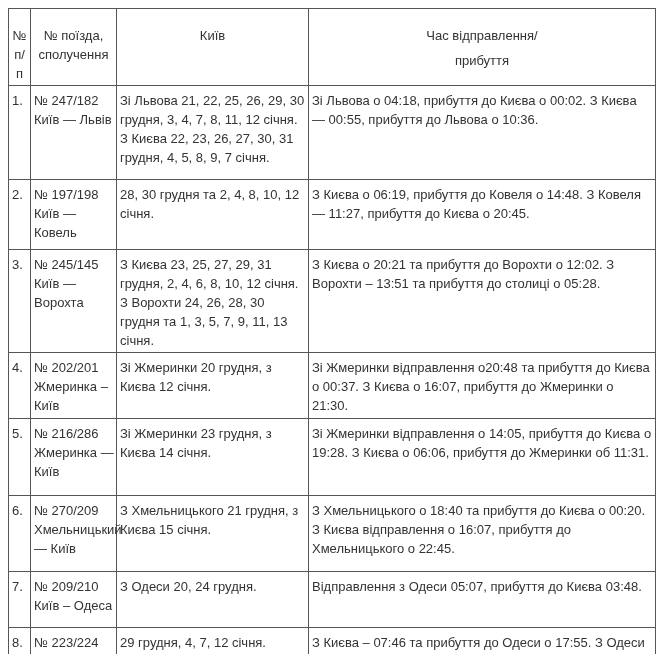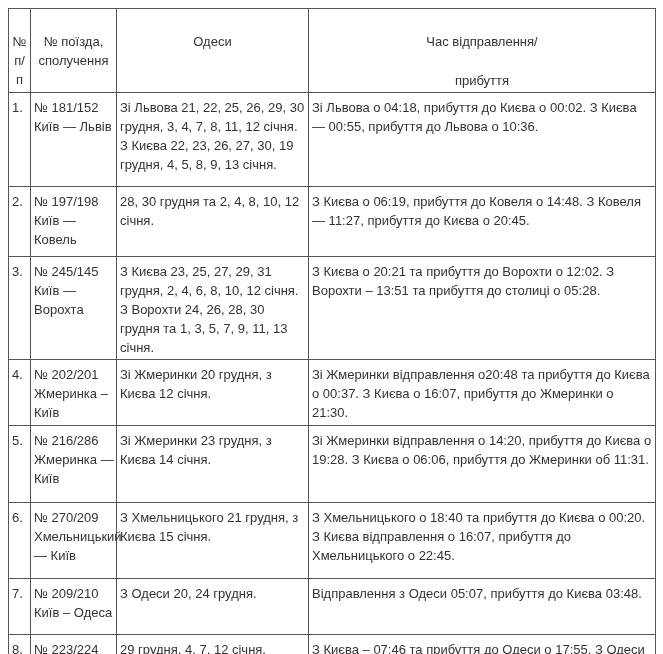--- a/index.html
+++ b/index.html
@@ -26,54 +26,54 @@
   }
   table.schedule td, table.schedule th {
     border: 1px solid #555555;
     vertical-align: top;
     overflow: visible;
     word-wrap: normal;
     font-weight: normal;
   }
   table.schedule th {
     text-align: center;
-    padding: 23px 2px 2px 2px;
+    padding: 17px 2px 2px 2px;
   }
   table.schedule td {
     text-align: left;
     padding: 5px 2px 2px 3px;
   }
   td.num-cell { padding-left: 4px; }
-  .times-line2 { margin-top: 20px; }
+  .times-line2 { margin-top: 6px; }
 </style>
 </head>
 <body>
 
 <table class="schedule">
   <colgroup>
     <col style="width:22px">
     <col style="width:86px">
     <col style="width:192px">
     <col style="width:347px">
   </colgroup>
   <tbody>
     <tr style="height:64px">
       <th>№ п/п</th>
       <th>№ поїзда, сполучення</th>
-      <th>Одеси</th>
+      <th>Київ</th>
       <th>
         <div>Час відправлення/</div>
         <div class="times-line2">прибуття</div>
       </th>
     </tr>
 
     <tr style="height:94px">
       <td class="num-cell">1.</td>
-      <td>№ 181/152 Київ — Львів</td>
-      <td>Зі Львова 21, 22, 25, 26, 29, 30 грудня, 3, 4, 7, 8, 11, 12 січня. З Києва 22, 23, 26, 27, 30, 19 грудня, 4, 5, 8, 9, 13 січня.</td>
+      <td>№ 247/182 Київ — Львів</td>
+      <td>Зі Львова 21, 22, 25, 26, 29, 30 грудня, 3, 4, 7, 8, 11, 12 січня. З Києва 22, 23, 26, 27, 30, 31 грудня, 4, 5, 8, 9, 7 січня.</td>
       <td>Зі Львова о 04:18, прибуття до Києва о 00:02. З Києва — 00:55, прибуття до Львова о 10:36.</td>
     </tr>
 
     <tr style="height:70px">
       <td class="num-cell">2.</td>
       <td>№ 197/198 Київ — Ковель</td>
       <td>28, 30 грудня та 2, 4, 8, 10, 12 січня.</td>
       <td>З Києва о 06:19, прибуття до Ковеля о 14:48. З Ковеля — 11:27, прибуття до Києва о 20:45.</td>
     </tr>
 
@@ -88,21 +88,21 @@
       <td class="num-cell">4.</td>
       <td>№ 202/201 Жмеринка – Київ</td>
       <td>Зі Жмеринки 20 грудня, з Києва 12 січня.</td>
       <td>Зі Жмеринки відправлення о20:48 та прибуття до Києва о 00:37. З Києва о 16:07, прибуття до Жмеринки о 21:30.</td>
     </tr>
 
     <tr style="height:77px">
       <td class="num-cell">5.</td>
       <td>№ 216/286 Жмеринка — Київ</td>
       <td>Зі Жмеринки 23 грудня, з Києва 14 січня.</td>
-      <td>Зі Жмеринки відправлення о 14:20, прибуття до Києва о 19:28. З Києва о 06:06, прибуття до Жмеринки об 11:31.</td>
+      <td>Зі Жмеринки відправлення о 14:05, прибуття до Києва о 19:28. З Києва о 06:06, прибуття до Жмеринки об 11:31.</td>
     </tr>
 
     <tr style="height:76px">
       <td class="num-cell">6.</td>
       <td>№ 270/209 Хмельницький — Київ</td>
       <td>З Хмельницького 21 грудня, з Києва 15 січня.</td>
       <td>З Хмельницького о 18:40 та прибуття до Києва о 00:20. З Києва відправлення о 16:07, прибуття до Хмельницького о 22:45.</td>
     </tr>
 
     <tr style="height:56px">

